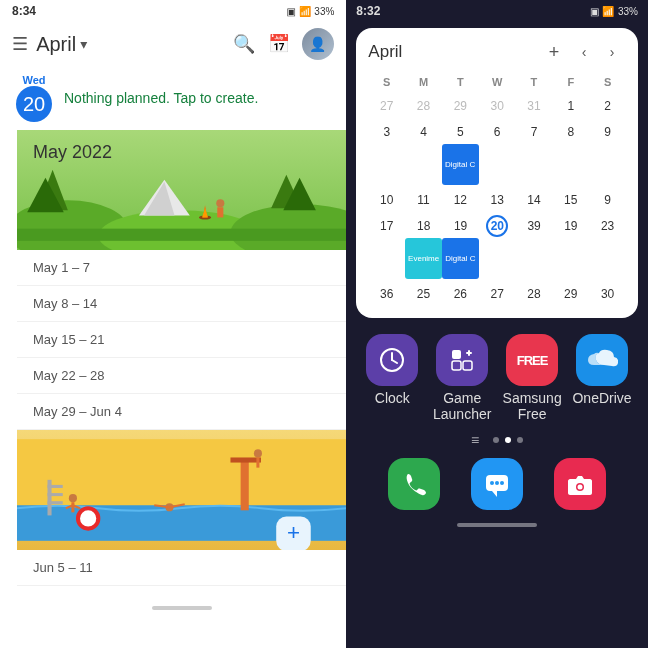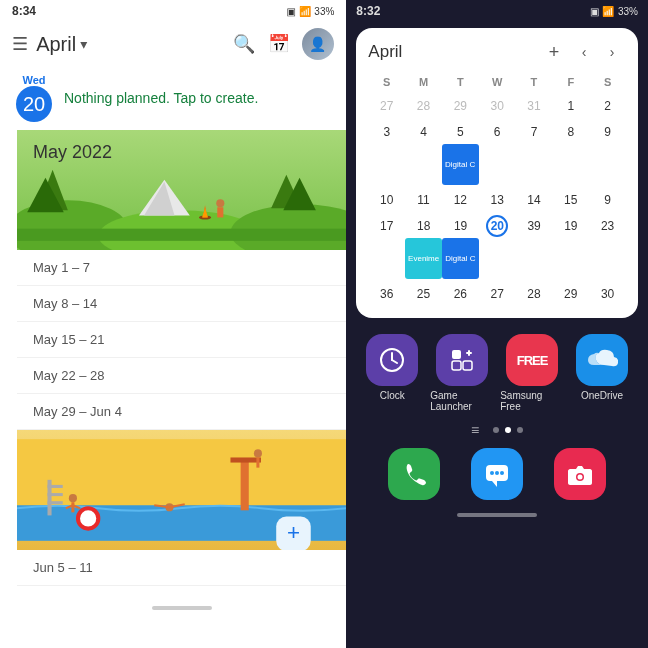--- a/index.html
+++ b/index.html
@@ -250,22 +250,23 @@
       gap: 4px;
       cursor: pointer;
     }
     .app-icon {
       width: 52px; height: 52px;
       border-radius: 16px;
       display: flex; align-items: center; justify-content: center;
       font-size: 20px;
     }
     .app-label {
-      font-size: 10px;
+      font-size: 14px;
       color: #ddd;
+      text-align: center;
     }
     .icon-clock { background: #5c3fa8; }
     .icon-samsung-free { background: #e8364e; }
     .icon-game { background: #5c3fa8; }
     .icon-onedrive { background: #1a8fe8; }
 
     .dots-row {
       display: flex;
       justify-content: center;
       align-items: center;

